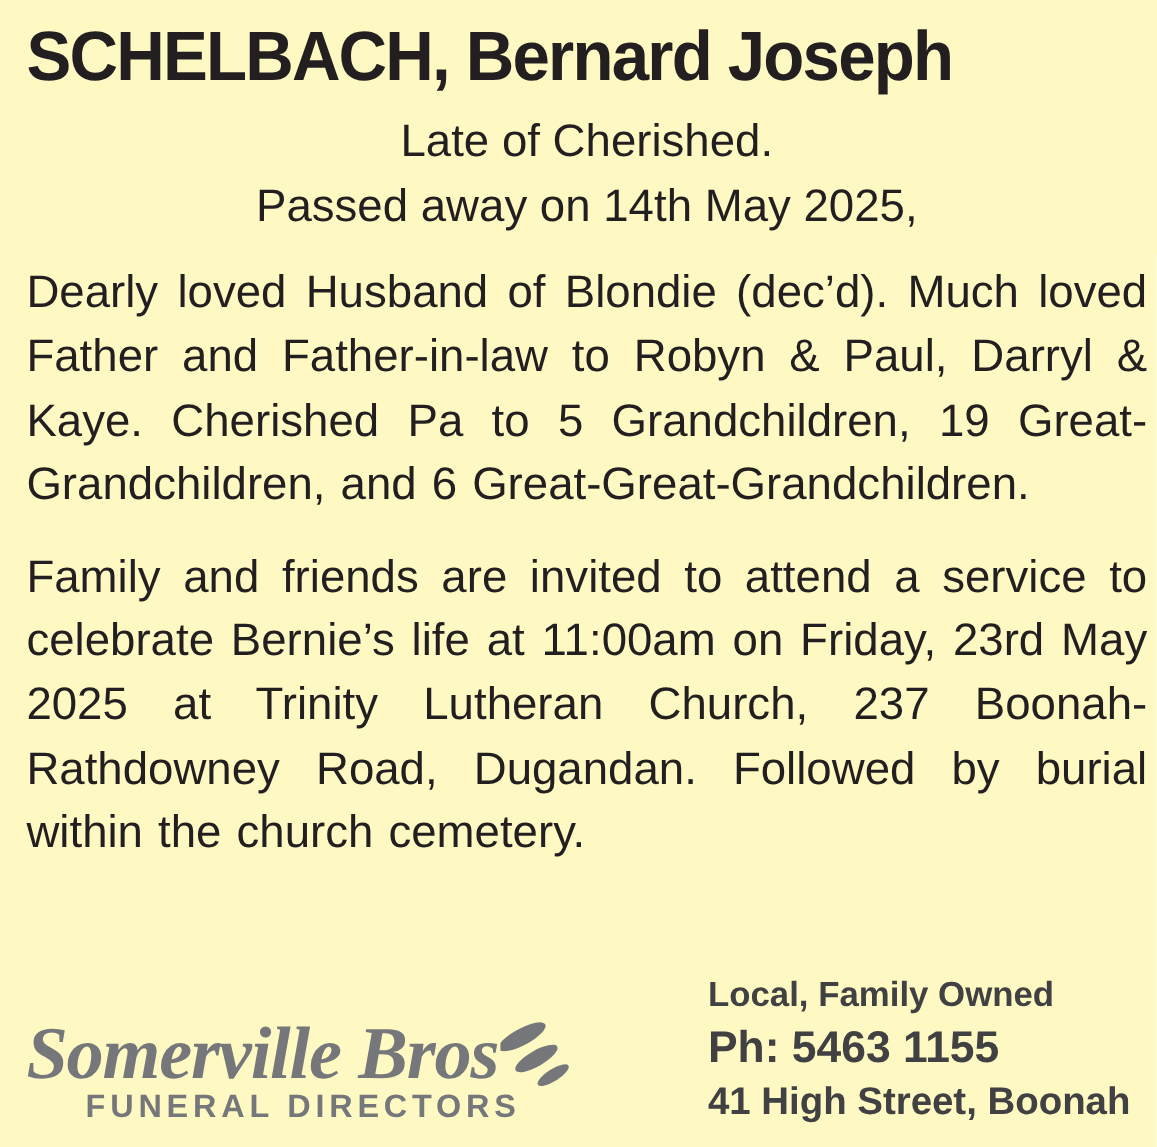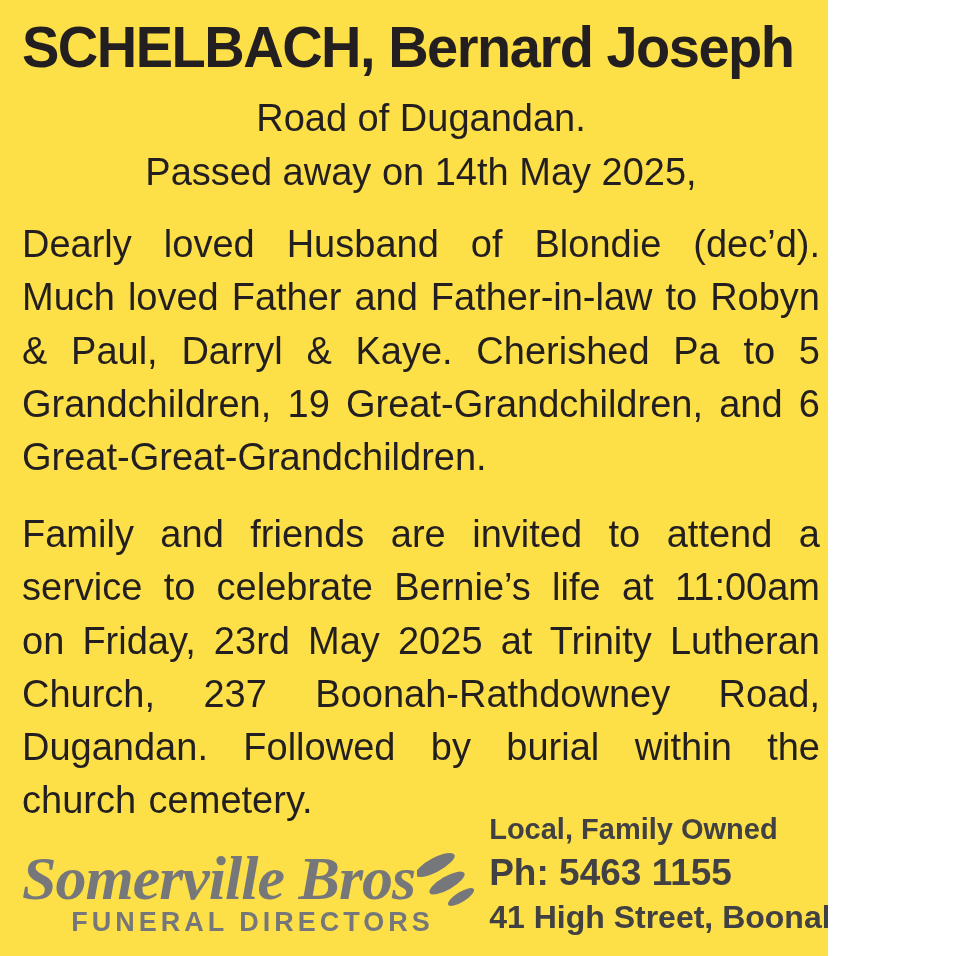--- a/index.html
+++ b/index.html
@@ -2,23 +2,23 @@
 <html><head>
 <meta charset="utf-8">
 <style>
   html, body {
     margin: 0;
     padding: 0;
     background: #ffffff;
   }
   .page {
     position: relative;
-    width: 828px;
+    width: 964px;
     height: 956px;
-    background: #fde047;
+    background: #fef9c3;
     font-family: "Liberation Sans", sans-serif;
     color: #231f20;
     box-sizing: border-box;
     padding: 14px 8px 0 22px;
     overflow: hidden;
   }
   .headline {
     font-size: 56px;
     font-weight: bold;
     letter-spacing: -1.5px;
@@ -114,21 +114,21 @@
   }
 </style>
 </head>
 <body>
 
 <div class="page">
 
   <h1 class="headline">SCHELBACH, Bernard Joseph</h1>
 
   <div class="intro">
-    <span class="line">Road of Dugandan.</span>
+    <span class="line">Late of Cherished.</span>
     <span class="line">Passed away on 14th May 2025,</span>
   </div>
 
   <p class="body-paragraph">Dearly loved Husband of Blondie (dec’d). Much loved Father and Father-in-law to Robyn &amp; Paul, Darryl &amp; Kaye. Cherished Pa to 5 Grandchildren, 19 Great-Grandchildren, and 6 Great-Great-Grandchildren.</p>
 
   <p class="body-paragraph">Family and friends are invited to attend a service to celebrate Bernie’s life at 11:00am on Friday, 23rd May 2025 at Trinity Lutheran Church, 237 Boonah-Rathdowney Road, Dugandan. Followed by burial within the church cemetery.</p>
 
   <div class="footer">
 
     <div class="brand">

